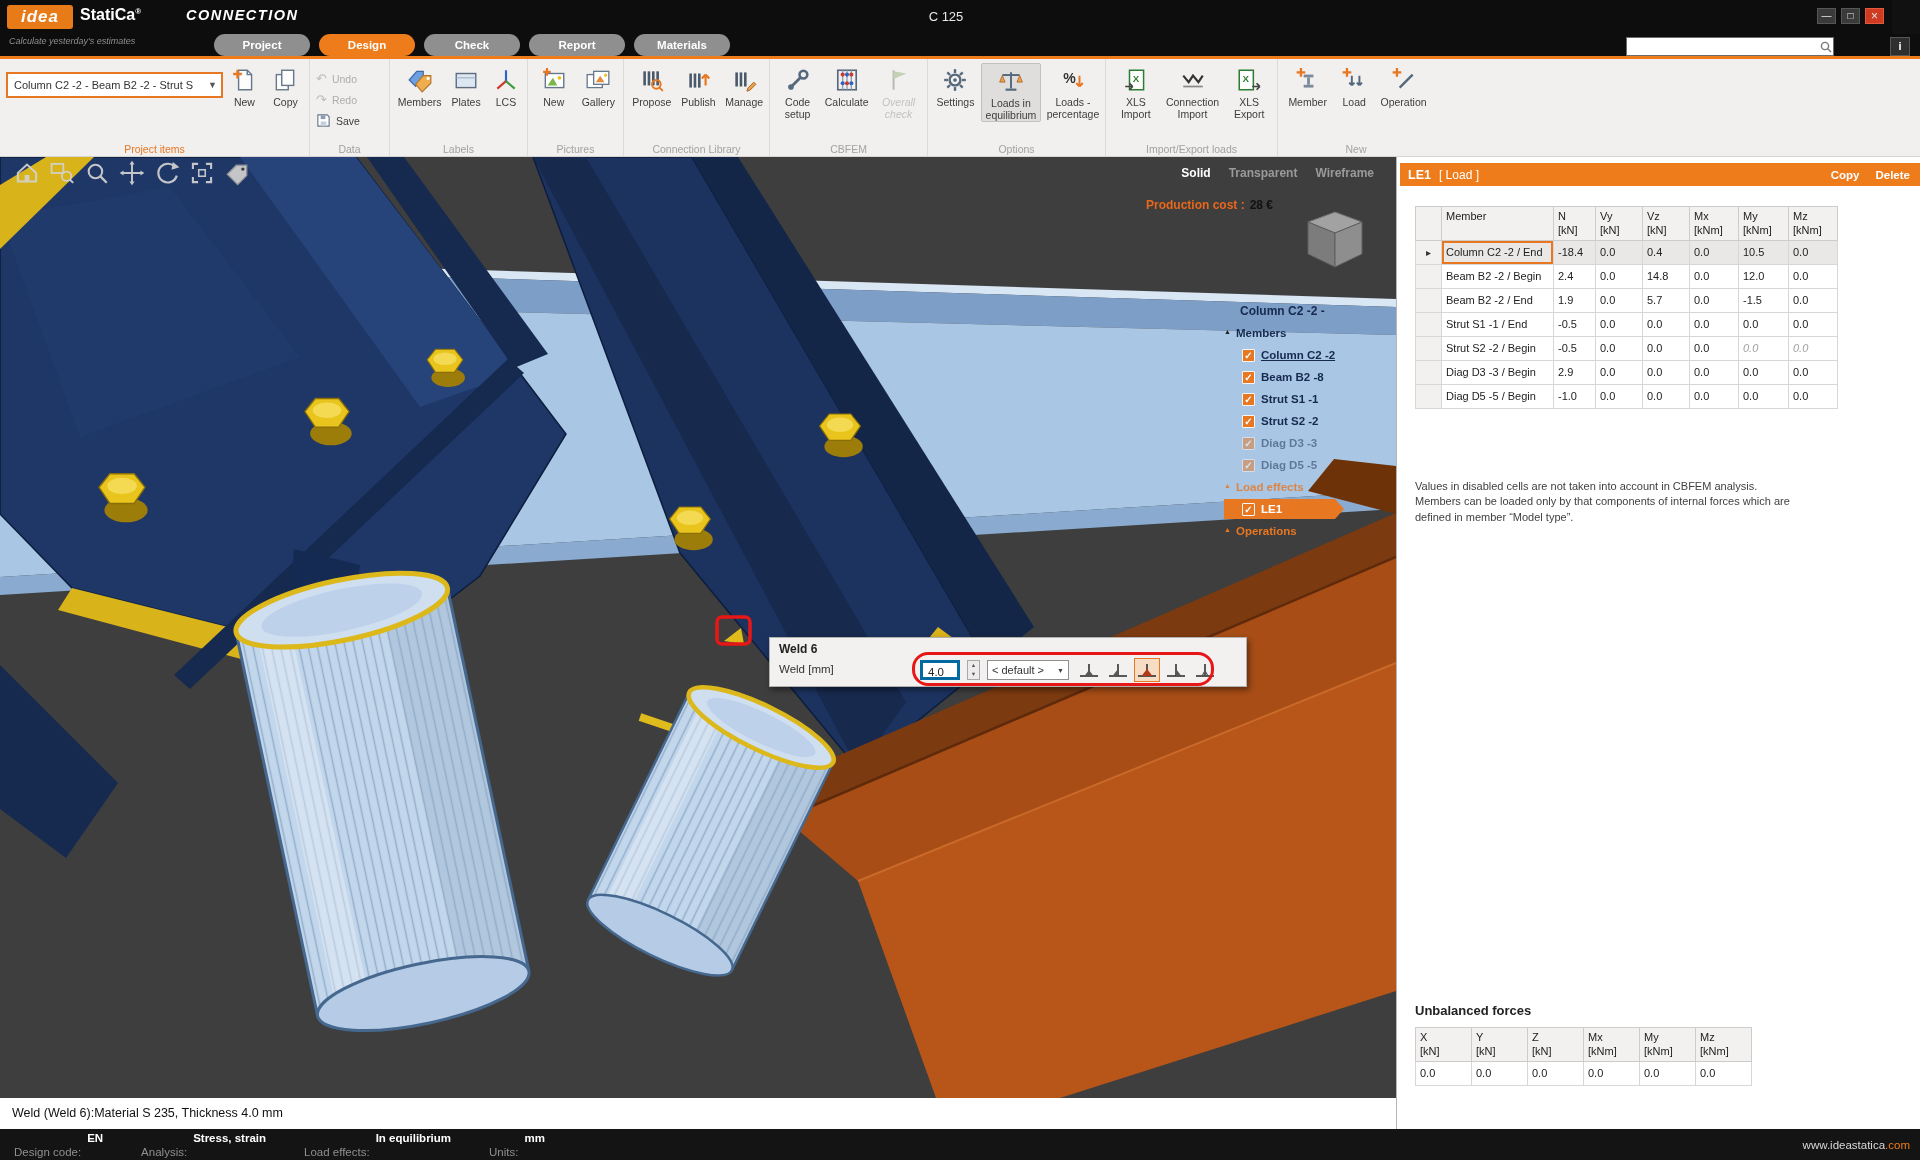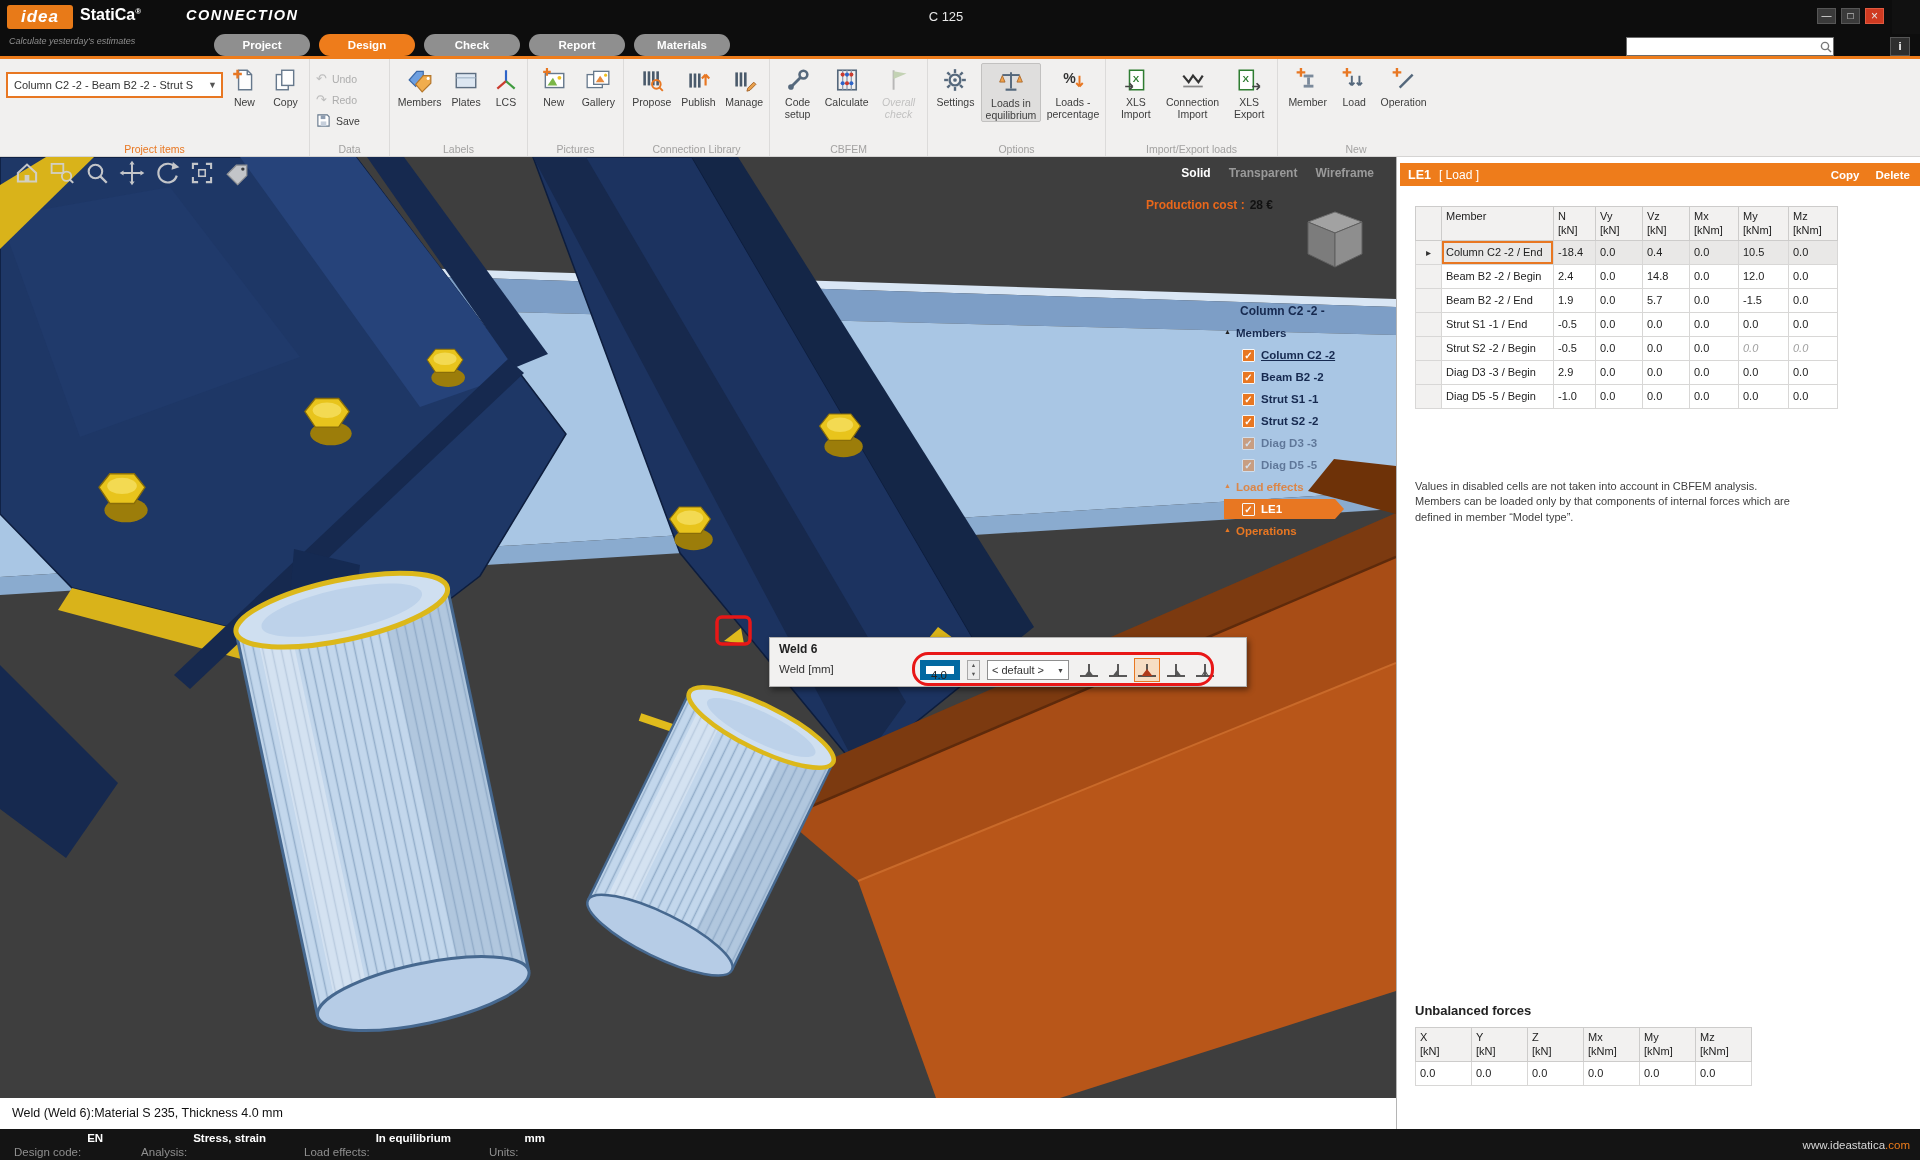--- a/index.html
+++ b/index.html
@@ -85,21 +85,21 @@
     line-height:11px; text-align:center; flex:none; border-radius:1px; }
   .le1row { height:20px; margin:1px 0; width:120px; background:#e87722; color:#fff; display:flex; align-items:center; gap:6px;
     padding-left:18px; font-weight:bold; clip-path:polygon(0 0, calc(100% - 9px) 0, 100% 50%, calc(100% - 9px) 100%, 0 100%); }
 
   
   .weld-popup { position:absolute; left:769px; top:480px; width:478px; height:50px; background:#f2f1f0;
     border:1px solid #b2b1b0; box-shadow:2px 3px 6px rgba(0,0,0,.45); z-index:7; }
   .wp-title { position:absolute; left:9px; top:4px; font-size:12px; font-weight:bold; color:#222; }
   .wp-label { position:absolute; left:9px; top:25px; font-size:11.5px; color:#333; }
   .wp-controls { position:absolute; left:150px; top:20px; height:24px; display:flex; align-items:center; gap:7px; }
-  .wp-input { width:40px; height:20px; background:#fff; border:6px solid #0369a1; font-size:11.5px; color:#222;
+  .wp-input { width:40px; height:20px; background:#fff; border:3px solid #0369a1; font-size:11.5px; color:#222;
     padding-left:5px; line-height:18px; }
   .wp-spin { width:13px; height:20px; background:#ececec; border:1px solid #a8a8a8; display:flex; flex-direction:column; }
   .wp-spin span { flex:1; font-size:5.5px; color:#555; text-align:center; line-height:9px; }
   .wp-drop { width:82px; height:20px; background:#fff; border:1px solid #8f8f8f; display:flex; align-items:center;
     font-size:11px; color:#333; padding:0 4px; }
   .wp-drop .dv { flex:1; white-space:nowrap; }
   .wp-drop .da { font-size:7px; color:#444; }
   .weld-icons { display:flex; gap:3px; }
   .wicon { width:26px; height:24px; border:1px solid transparent; display:flex; align-items:center; justify-content:center; }
   .wicon.active { background:#f6ddc4; border-color:#e87722; }
@@ -593,21 +593,21 @@
       <span class="tri">▲</span>
       <span>Members</span>
     </div>
     <div>
         <div class="tree-item sel">
           <span class="cb">✓</span>
           <span class="tlabel">Column C2 -2</span>
         </div>
         <div class="tree-item">
           <span class="cb">✓</span>
-          <span class="tlabel">Beam B2 -2</span>
+          <span class="tlabel">Beam B2 -8</span>
         </div>
         <div class="tree-item">
           <span class="cb">✓</span>
           <span class="tlabel">Strut S1 -1</span>
         </div>
         <div class="tree-item">
           <span class="cb">✓</span>
           <span class="tlabel">Strut S2 -2</span>
         </div>
         <div class="tree-item dim">

